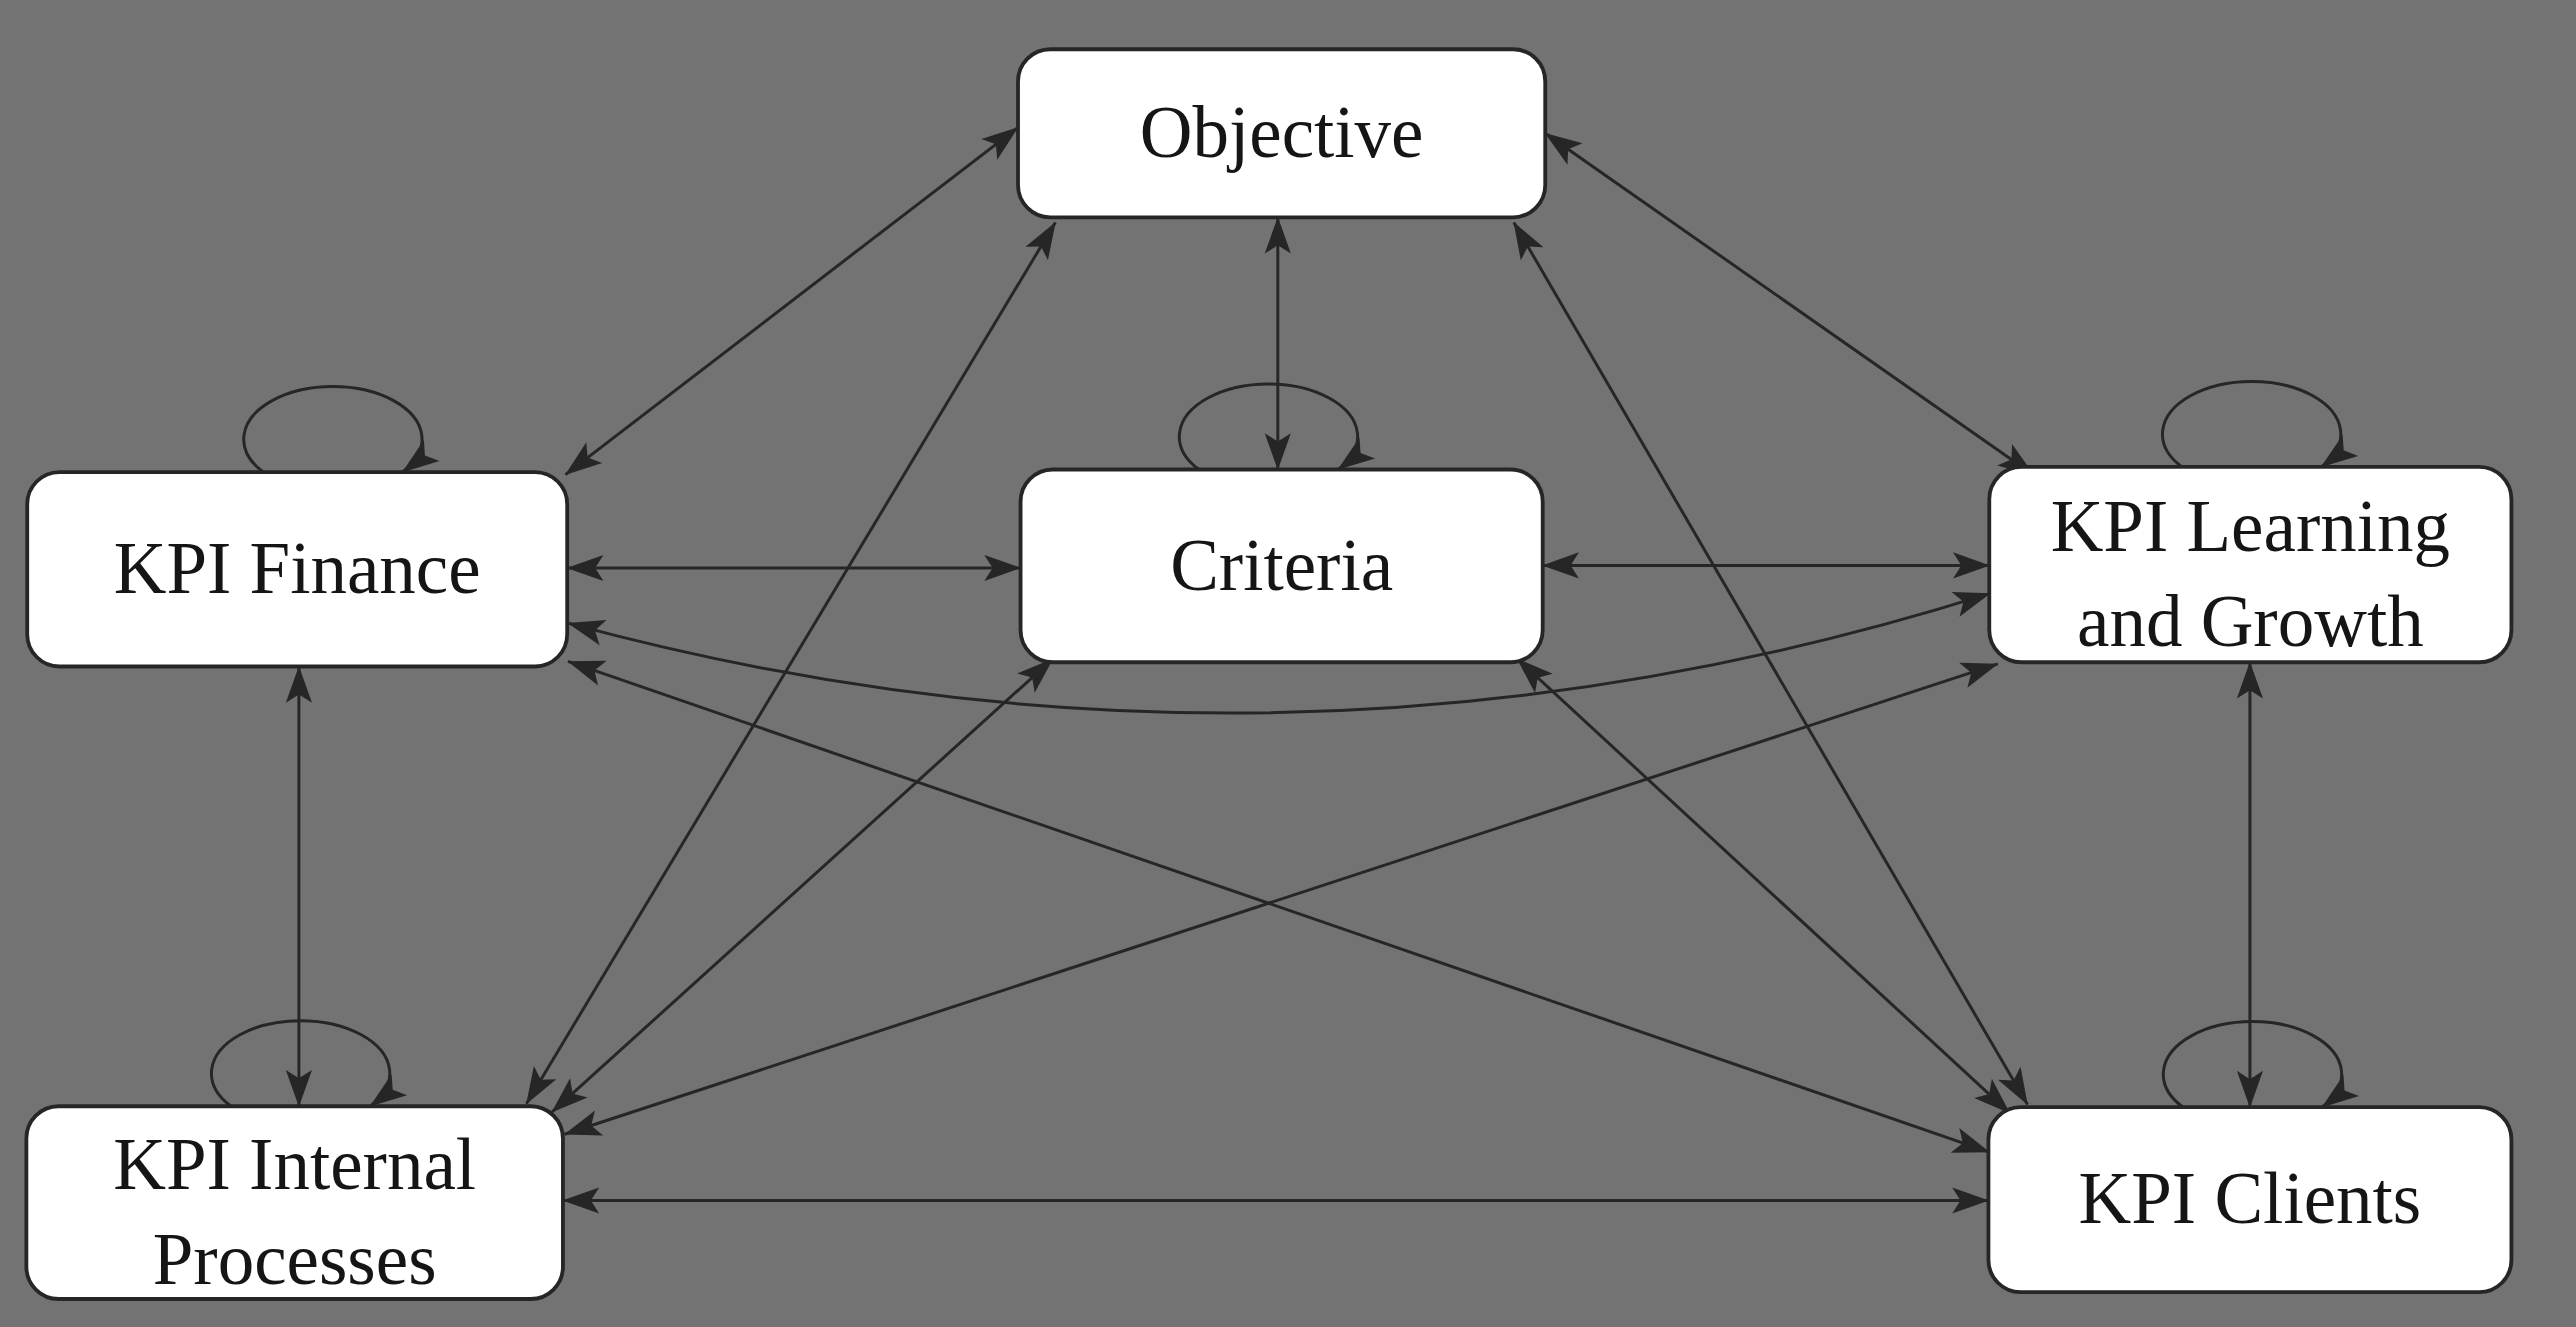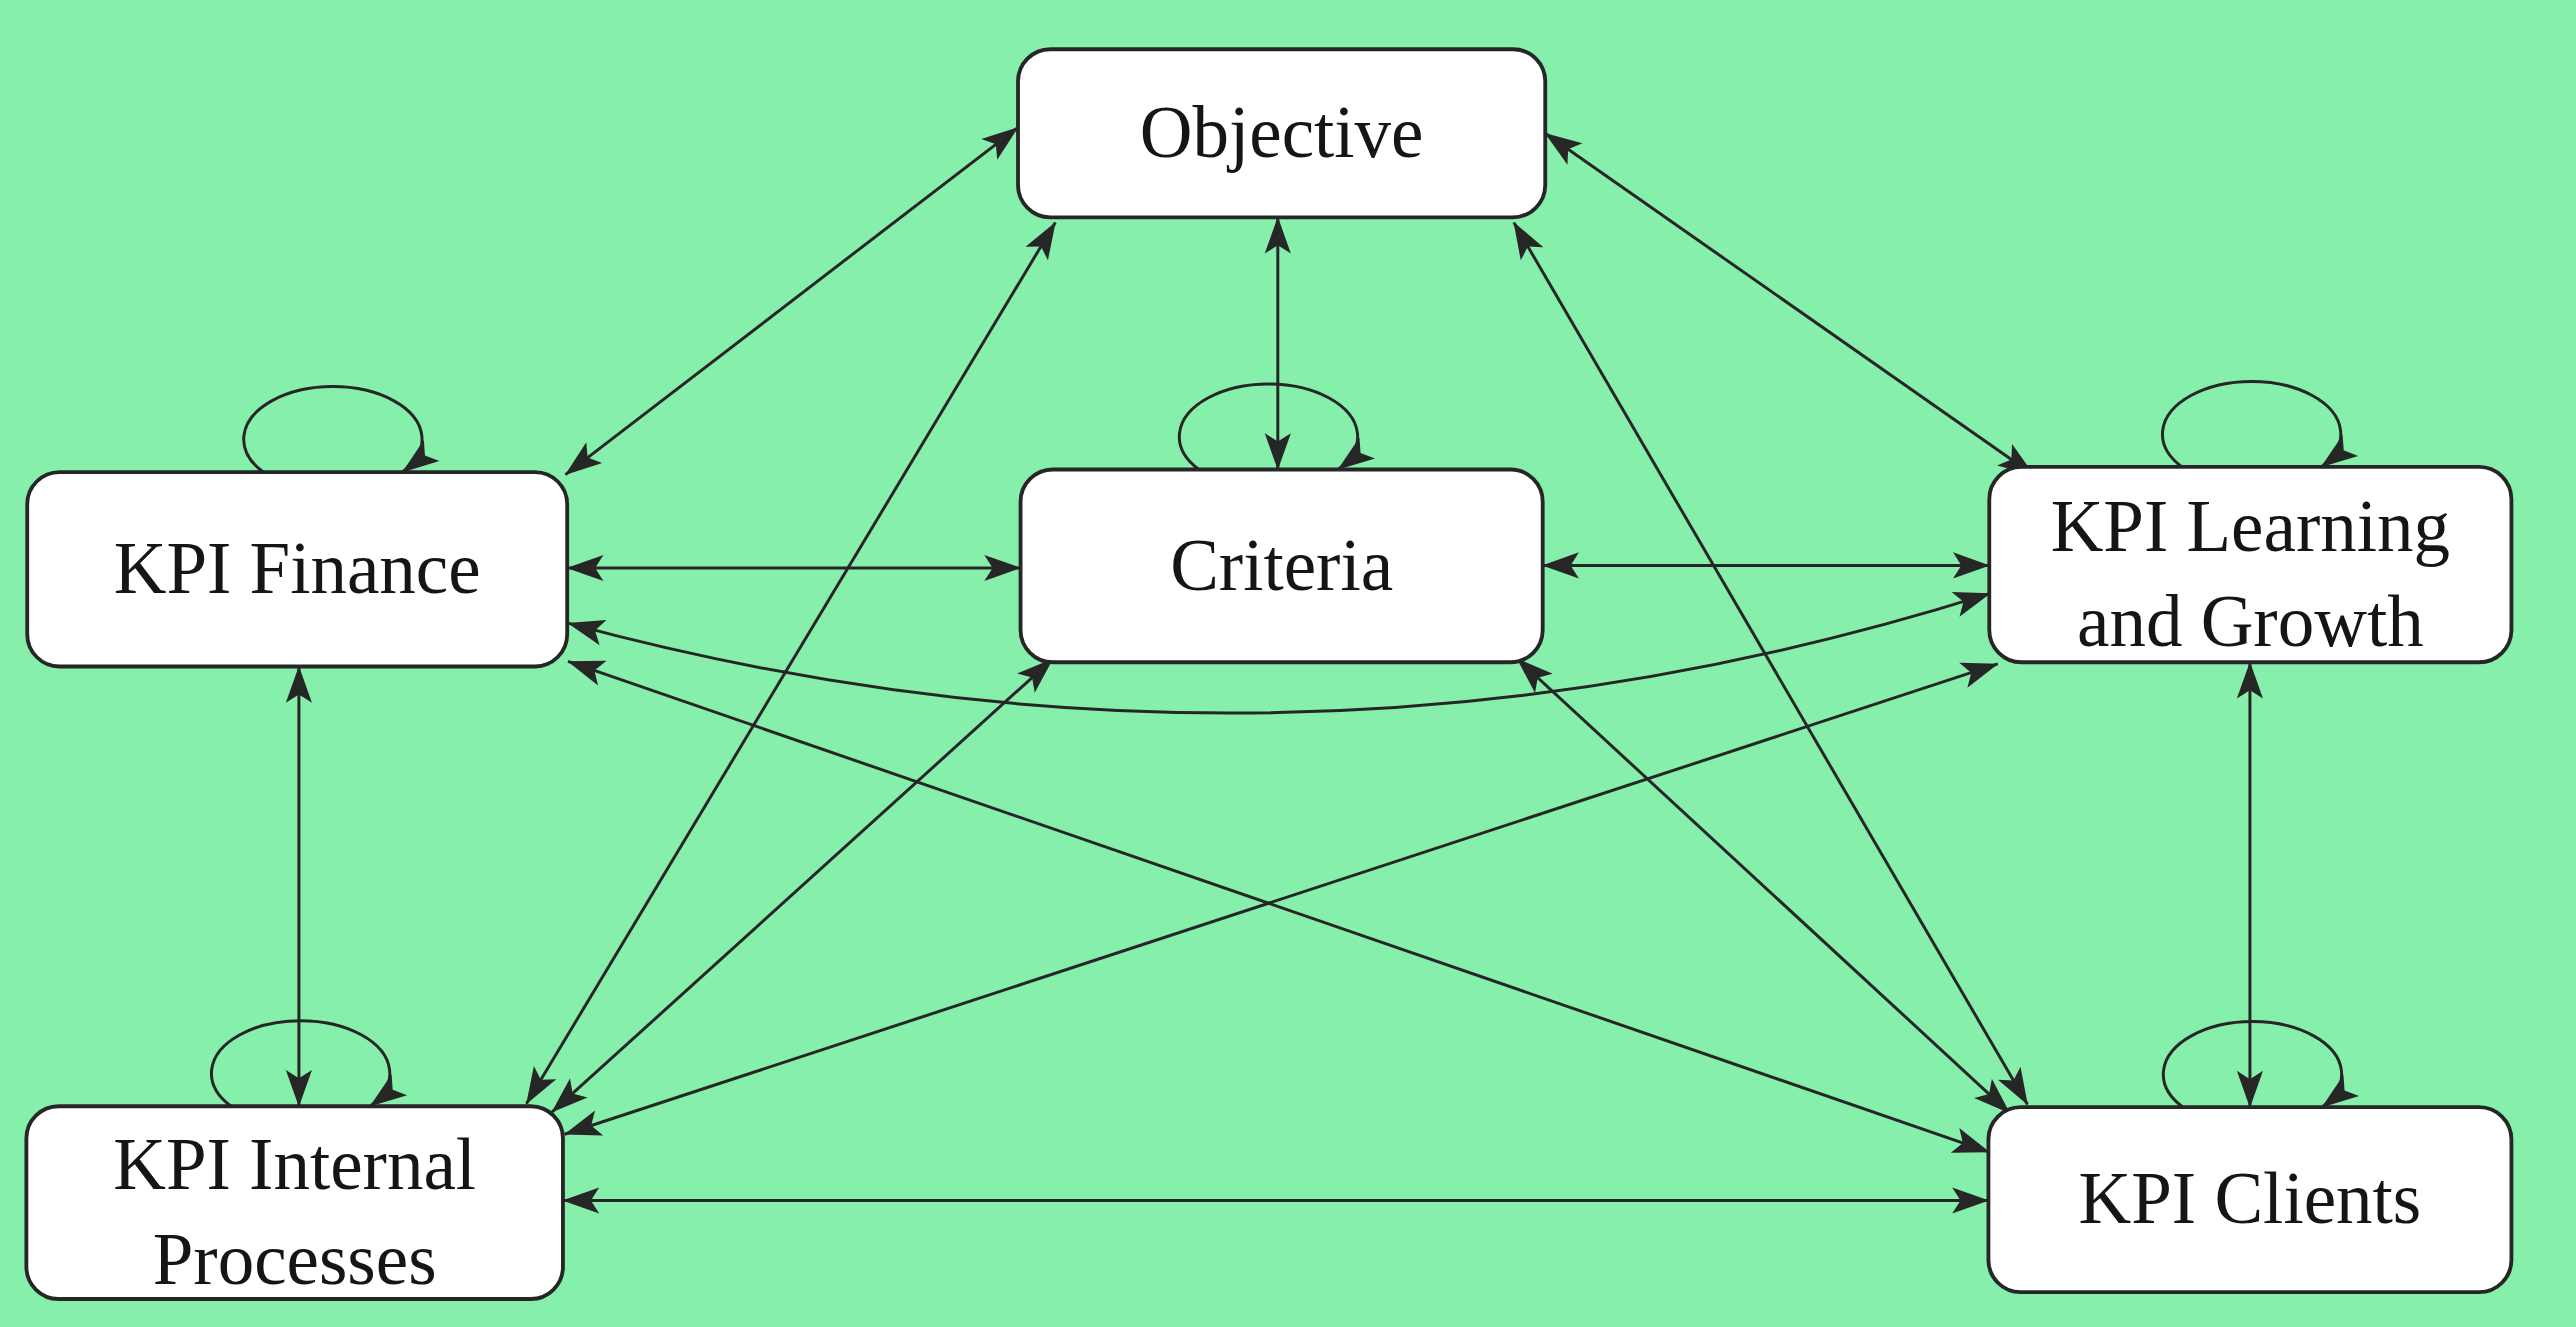--- a/index.html
+++ b/index.html
@@ -7,21 +7,21 @@
     padding: 0;
     background: #ffffff;
     width: 2576px;
     height: 1327px;
     overflow: hidden;
   }
   #stage {
     position: relative;
     width: 2576px;
     height: 1327px;
-    background: #86efac;
+    background: #737373;
   }
   svg { display: block; }
   .edge {
     fill: none;
     stroke-linecap: butt;
   }
   .node-box {
     fill: #ffffff;
   }
   text.node-label {

